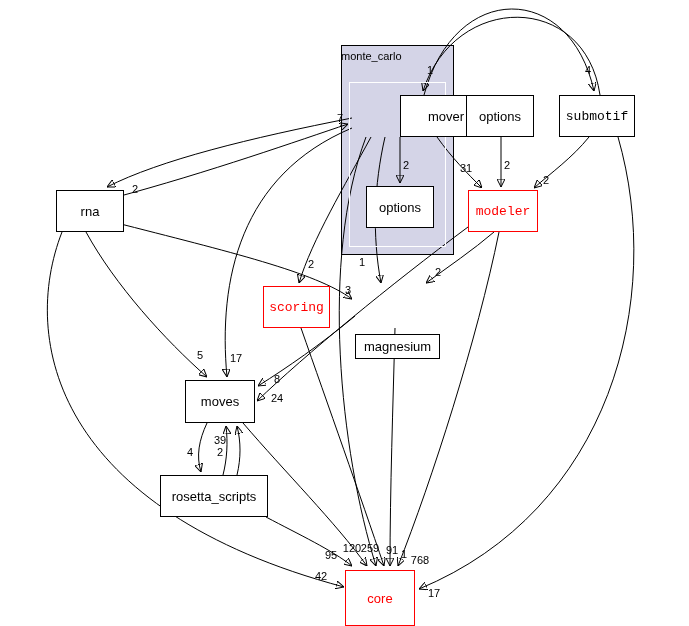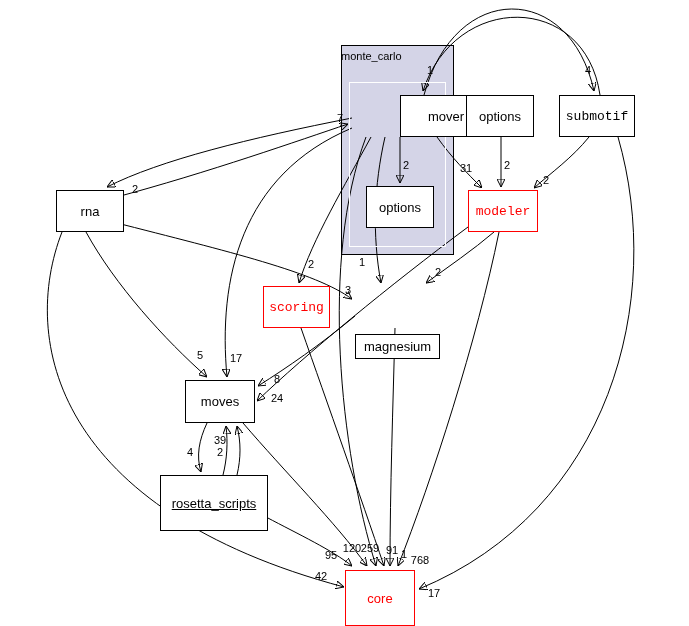--- a/index.html
+++ b/index.html
@@ -35,21 +35,21 @@
   .node.truncated { border-color:#ff0000; color:#ff0000; }
   #node-mover           { left:352px; top:95px;  width:92px;  height:42px;margin-left:48px; }
   #node-options-inner   { left:366px; top:186px; width:68px;  height:42px; }
   #node-options         { left:466px; top:95px;  width:68px;  height:42px; }
   #node-submotif        { left:559px; top:95px;  width:76px;  height:42px;font-family:Liberation Mono, monospace; }
   #node-rna             { left:56px;  top:190px; width:68px;  height:42px; }
   #node-modeler         { left:468px; top:190px; width:70px;  height:42px;font-family:Liberation Mono, monospace; }
   #node-scoring         { left:263px; top:286px; width:67px;  height:42px;font-family:Liberation Mono, monospace; }
   #node-magnesium       { left:355px; top:286px; width:85px;  height:25px;margin-top:48px; }
   #node-moves           { left:185px; top:380px; width:70px;  height:43px; }
-  #node-rosetta-scripts { left:160px; top:475px; width:108px; height:56px;text-decoration:underline; }
+  #node-rosetta-scripts { left:160px; top:475px; width:108px; height:42px; }
   #node-core            { left:345px; top:570px; width:70px;  height:56px; }
 </style>
 </head>
 <body>
 
 <div class="canvas">
 
   <div class="cluster"></div>
 
   <svg class="edges-layer" width="689" height="626" viewBox="0 0 689 626">

